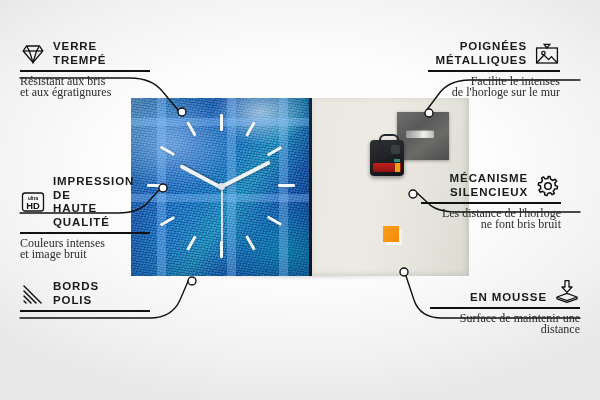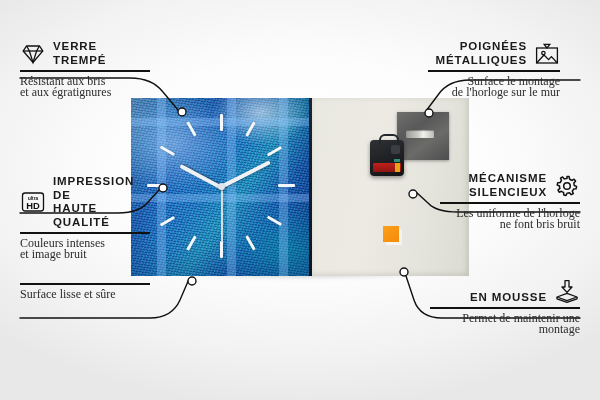--- a/index.html
+++ b/index.html
@@ -222,81 +222,92 @@
       </span>
     </div>
     <div class="co-rule"></div>
     <div class="co-desc">
       <span>Couleurs intenses</span><br>
       <span>et image bruit</span>
     </div>
   </div>
 
   <div class="callout left" style="left:20px;top:280px;width:130px;">
-    <div class="co-rule"></div>
-    <div class="co-desc">
-      <span>Surface lisse et sûre</span>
-    </div>
+    <div class="co-head">
+      <span class="ico">
+        <svg viewBox="0 0 26 26" width="26" height="26" stroke="#111" stroke-width="1.5" stroke-linecap="round">
+          <path d="M4,5 L21,22"></path>
+          <path d="M4,10 L16,22"></path>
+          <path d="M4,15 L11,22"></path>
+          <path d="M4,20 L6,22"></path>
+        </svg>
+      </span>
+      <span class="co-title">
+        <span>BORDS</span><br>
+        <span>POLIS</span>
+      </span>
+    </div>
+    <div class="co-rule"></div>
   </div>
 
   <div class="callout right" style="left:428px;top:40px;width:132px;">
     <div class="co-head">
       <span class="co-title">
         <span>POIGNÉES</span><br>
         <span>MÉTALLIQUES</span>
       </span>
       <span class="ico">
         <svg viewBox="0 0 26 26" width="26" height="26" fill="none" stroke="#111" stroke-width="1.3">
           <rect x="2.6" y="7" width="20.8" height="15"></rect>
           <path d="M13,7 L10.2,3.4 L15.8,3.4 Z"></path>
           <circle cx="9.4" cy="12" r="1.7"></circle>
           <path d="M2.6,22 L10,14 L14.6,18.6 L17.4,15.6 L23.4,22"></path>
         </svg>
       </span>
     </div>
     <div class="co-rule"></div>
     <div class="co-desc">
-      <span>Surface le montage</span><br>
+      <span>Facilite le intenses</span><br>
       <span>de l'horloge sur le mur</span>
     </div>
   </div>
 
-  <div class="callout right" style="left:440px;top:172px;width:140px;">
+  <div class="callout right" style="left:421px;top:172px;width:140px;">
     <div class="co-head">
       <span class="co-title">
         <span>MÉCANISME</span><br>
         <span>SILENCIEUX</span>
       </span>
       <span class="ico">
         <svg viewBox="0 0 26 26" width="26" height="26" fill="none" stroke="#111" stroke-width="1.5" stroke-linejoin="round">
           <path d="M13,3.6 L15.1,3.6 L15.6,6.2 A7.2,7.2 0 0,1 17.8,7.5 L20.1,6.2 L21.6,8.2 L19.8,10 A7.2,7.2 0 0,1 20.2,12.5 L22.6,13.4 L22.1,15.8 L19.6,16 A7.2,7.2 0 0,1 18.3,18.1 L19.3,20.5 L17.2,21.7 L15.5,19.8 A7.2,7.2 0 0,1 13,20.2 L12,22.5 L9.8,22 L9.6,19.5 A7.2,7.2 0 0,1 7.5,18.2 L5.2,19.2 L4,17.1 L5.9,15.4 A7.2,7.2 0 0,1 5.5,13 L3.2,12 L3.7,9.8 L6.2,9.6 A7.2,7.2 0 0,1 7.5,7.5 L6.5,5.2 L8.6,4 L10.3,5.9 A7.2,7.2 0 0,1 13,5.5 Z"></path>
           <circle cx="13" cy="13" r="3.3"></circle>
         </svg>
       </span>
     </div>
     <div class="co-rule"></div>
     <div class="co-desc">
-      <span>Les uniforme de l'horloge</span><br>
+      <span>Les distance de l'horloge</span><br>
       <span>ne font bris bruit</span>
     </div>
   </div>
 
   <div class="callout right" style="left:430px;top:277px;width:150px;">
     <div class="co-head">
       <span class="co-title">
         <br>
         <span>EN MOUSSE</span>
       </span>
       <span class="ico">
         <svg viewBox="0 0 26 26" width="26" height="26" fill="none" stroke="#111" stroke-width="1.3" stroke-linejoin="round">
           <path d="M11,2.6 L15,2.6 L15,9 L18,9 L13,14.4 L8,9 L11,9 Z"></path>
           <path d="M13,15.4 L23,19 L13,22.6 L3,19 Z"></path>
           <path d="M3,19 L3,20.8 L13,24.4 L23,20.8 L23,19"></path>
         </svg>
       </span>
     </div>
     <div class="co-rule"></div>
     <div class="co-desc">
-      <span>Permet de maintenir une montage</span><br>
+      <span>Surface de maintenir une distance</span><br>
     </div>
   </div>
 
 </div>
 
 </body></html>

